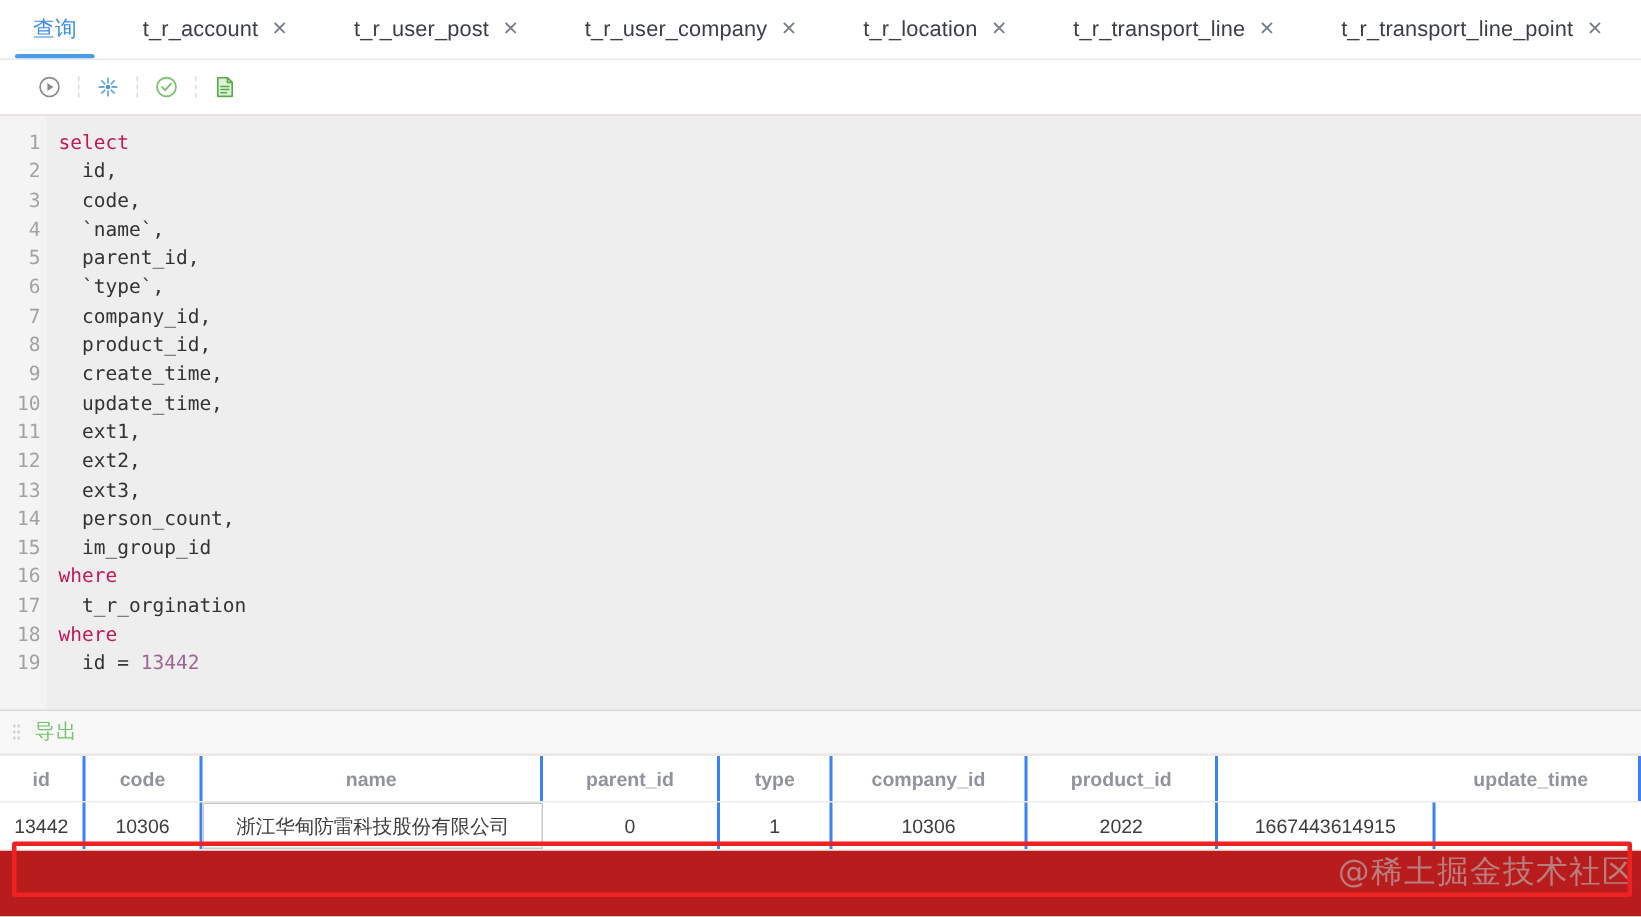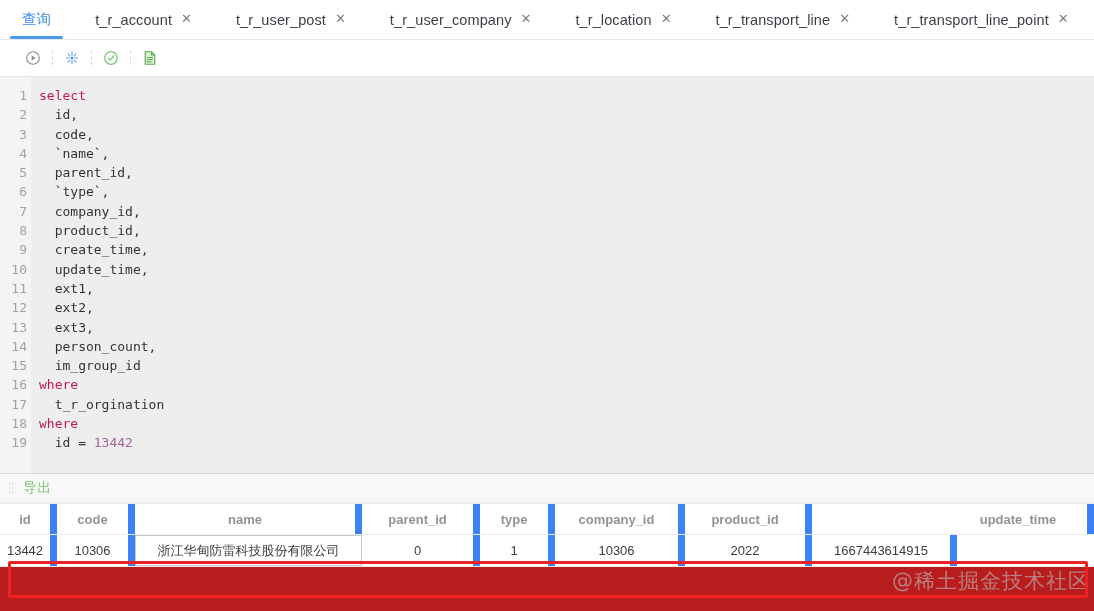--- a/index.html
+++ b/index.html
@@ -168,21 +168,21 @@
   }
   .grid-head .cell {
     color: #909399;
     font-weight: bold;
     font-size: 13px;
   }
   .cell {
     display: flex;
     align-items: center;
     justify-content: center;
-    border-right: 7px solid #3b82f6;
+    border-right: 2px solid #3b82f6;
     color: #3d3d3d;
     overflow: hidden;
     white-space: nowrap;
     padding: 0 4px;
   }
   .grid-body {
     border-bottom: 1px solid #ebebeb;
   }
   .cell.selected-cell {
     border: 1px solid #c9c9c9;

